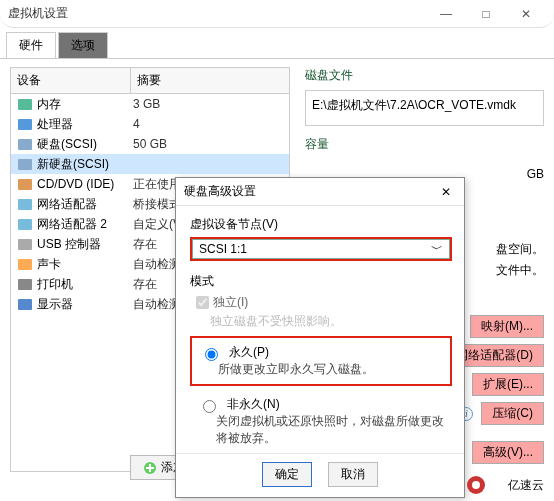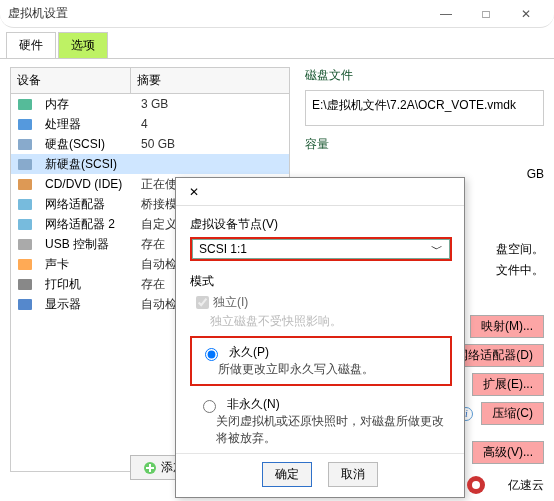--- a/index.html
+++ b/index.html
@@ -1,32 +1,32 @@
 <!DOCTYPE html>
 <html><head>
 <meta charset="utf-8">
 <style>
 * { box-sizing: border-box; font-family: "Microsoft YaHei", Tahoma, sans-serif; font-size: 12px; }
 body { margin: 0; background: #fff; width: 554px; height: 501px; overflow: hidden; position: relative; }
 .titlebar { height: 28px; background: #fff; border-bottom: 1px solid #e0e0e0; display: flex; align-items: center; padding: 0 8px; border-radius: 14px; }
 .titlebar .title { flex: 1; color: #333; }
 .titlebar .wbtn { width: 40px; height: 26px; display: flex; align-items: center; justify-content: center; color: #555; }
 .tabs { display: flex; padding: 4px 6px 0 6px; border-bottom: 1px solid #ccc; }
-.tab { padding: 4px 12px; border: 1px solid #ccc; border-bottom: none; background: #bef264; margin-right: 2px; }
+.tab { padding: 4px 12px; border: 1px solid #ccc; border-bottom: none; background: #737373; margin-right: 2px; }
 .tab.active { background: #fff; }
 .main { position: relative; height: calc(100% - 60px); }
 .left-panel { position: absolute; left: 10px; top: 8px; width: 280px; border: 1px solid #ccc; height: 405px; }
 .lp-header { display: flex; background: #f7f7f7; border-bottom: 1px solid #ccc; }
 .lp-header div { padding: 4px 6px; }
 .lp-col1 { width: 120px; border-right: 1px solid #ccc; }
 .lp-col2 { flex: 1; }
 .lp-row { display: flex; align-items: center; padding: 2px 6px; height: 20px; }
 .lp-row.sel { background: #cfe6ff; }
 .lp-row .ic { width: 16px; height: 16px; margin-right: 4px; flex-shrink: 0; }
-.lp-row .nm { width: 96px; overflow: hidden; white-space: nowrap; margin-left: 8px; }
+.lp-row .nm { width: 96px; overflow: hidden; white-space: nowrap; }
 .lp-row .sm { flex: 1; overflow: hidden; white-space: nowrap; color: #333; }
 .lp-btns { position: absolute; bottom: 20px; left: 130px; display: flex; gap: 10px; }
 .btn { border: 1px solid #bbb; background: #f3f3f3; padding: 3px 12px; display: inline-flex; align-items: center; gap: 4px; }
 .right-side { position: absolute; left: 305px; top: 8px; right: 10px; }
 .grp-label { color: #14532d; }
 .dfile-box { border: 1px solid #ccc; margin-top: 6px; padding: 6px; height: 36px; }
 .cap-label { margin-top: 10px; }
 .info-btn { border: 1px solid #aaa; background: #fca5a5; padding: 2px 10px; }
 .info-row { display: flex; align-items: center; justify-content: flex-end; gap: 8px; margin: 6px 0; }
 .info-icon { width: 14px; height: 14px; border-radius: 50%; border: 1px solid #5b9bd5; color: #2f71c9; display: inline-flex; align-items: center; justify-content: center; font-style: italic; font-size: 10px; font-family: Georgia,serif; }
@@ -203,20 +203,21 @@
       <span class="info-icon">i</span>
       <span class="info-btn">压缩(C)</span>
     </div>
     <div class="info-row" style="margin-top:16px">
       <span class="info-btn">高级(V)...</span>
     </div>
   </div>
 
   <div class="dlg">
     <div class="dlg-title">
+      <span class="t">硬盘高级设置</span>
       <span class="x">✕</span>
     </div>
     <div class="dlg-body">
       <div class="node-lbl">虚拟设备节点(V)</div>
       <div class="node-sel">
         <div class="node-sel-inner">
           <span>SCSI 1:1</span>
           <span>﹀</span>
         </div>
       </div>

